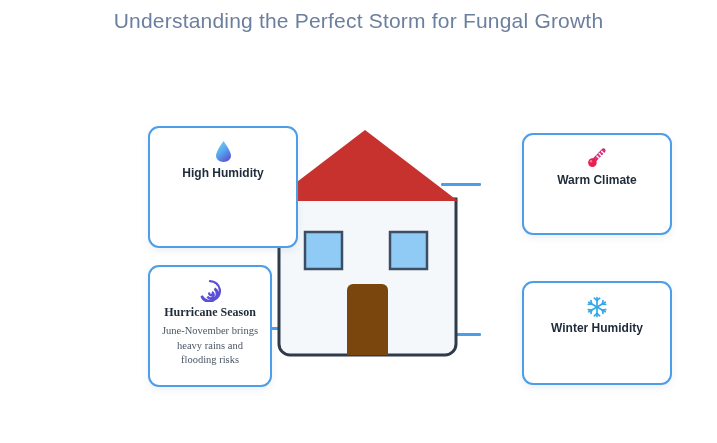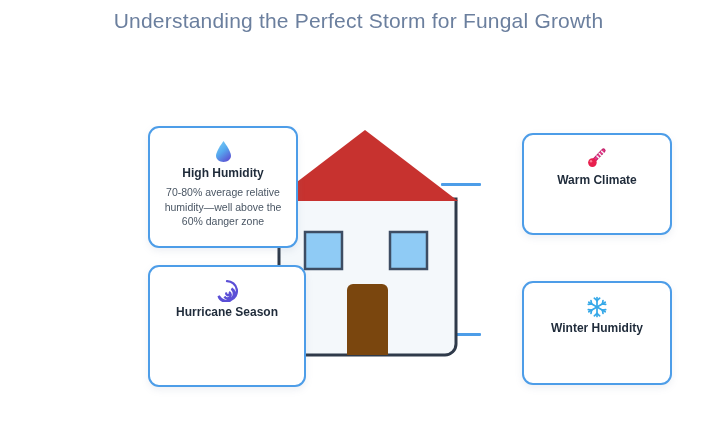--- a/index.html
+++ b/index.html
@@ -60,21 +60,21 @@
     background: #ffffff;
     border: 2px solid #4d9de8;
     border-radius: 11px;
     box-shadow: 0 3px 7px rgba(120,140,170,0.13);
     text-align: center;
     padding: 10px 10px 8px 10px;
     margin-left: 44px;
   }
   .card-tl { left: 104px; top: 126px; width: 150px; height: 122px; }
   .card-tr { left: 478px; top: 133px; width: 150px; height: 102px; }
-  .card-bl { left: 104px; top: 265px; width: 158px; height: 122px; }
+  .card-bl { left: 104px; top: 265px; width: 124px; height: 122px; font-family: Liberation Serif, serif; }
   .card-br { left: 478px; top: 281px; width: 150px; height: 104px; }
 
   .card-icon {
     display: block;
     font-size: 20px;
     line-height: 24px;
     height: 24px;
     margin-bottom: 3px;
   }
   .card-icon svg { display: inline-block; vertical-align: middle; }
@@ -130,21 +130,20 @@
           <linearGradient id="dropGrad" x1="0" y1="0" x2="0.6" y2="1">
             <stop offset="0%" stop-color="#7fd4f7"></stop>
             <stop offset="55%" stop-color="#56a8ee"></stop>
             <stop offset="100%" stop-color="#5b5bd6"></stop>
           </linearGradient>
         </defs>
         <path d="M8.5 1 C8.5 1 1 11 1 15.6 C1 19.7 4.4 22 8.5 22 C12.6 22 16 19.7 16 15.6 C16 11 8.5 1 8.5 1 Z" fill="url(#dropGrad)"></path>
       </svg>
     </span>
     <span class="card-title">High Humidity</span>
-    <span class="card-desc">70-80% average relative humidity—well above the 60% danger zone</span>
   </div>
 
   <div class="card card-tr">
     <span class="card-icon">
       <svg width="22" height="23" viewBox="0 0 22 23" xmlns="http://www.w3.org/2000/svg">
         <line x1="17.5" y1="3.5" x2="7.5" y2="14" stroke="#c0266b" stroke-width="4.2" stroke-linecap="round"></line>
         <line x1="17.5" y1="3.5" x2="7.5" y2="14" stroke="#e9368a" stroke-width="2" stroke-linecap="round"></line>
         <line x1="15.5" y1="4.2" x2="17.6" y2="6.3" stroke="#f6f6f8" stroke-width="1.4" stroke-linecap="round"></line>
         <line x1="13.2" y1="6.6" x2="15.3" y2="8.7" stroke="#f6f6f8" stroke-width="1.4" stroke-linecap="round"></line>
         <line x1="10.9" y1="9.0" x2="13.0" y2="11.1" stroke="#f6f6f8" stroke-width="1.4" stroke-linecap="round"></line>
@@ -155,20 +154,21 @@
     <span class="card-title">Warm Climate</span>
   </div>
 
   <div class="card card-bl">
     <span class="card-icon">
       <svg width="22" height="22" viewBox="0 0 22 22" xmlns="http://www.w3.org/2000/svg">
         <path d="M11 1.2 A9.8 9.8 0 1 1 2.6 15.9 A7.7 7.7 0 1 0 15.6 8.6 A5.6 5.6 0 1 1 8.4 16.6 A3.4 3.4 0 1 0 13.1 12.0 A1.8 1.8 0 1 1 10.2 13.3" fill="none" stroke="#5b4fd6" stroke-width="2.3" stroke-linecap="round"></path>
       </svg>
     </span>
     <span class="card-title">Hurricane Season</span>
+    <span class="card-desc">June-November brings heavy rains and flooding risks</span>
   </div>
 
   <div class="card card-br">
     <span class="card-icon">
       <svg width="22" height="22" viewBox="0 0 22 22" xmlns="http://www.w3.org/2000/svg">
         <g stroke="#35a8e8" stroke-width="1.7" stroke-linecap="round" fill="none">
           <line x1="11" y1="1.5" x2="11" y2="20.5"></line>
           <line x1="2.8" y1="6.2" x2="19.2" y2="15.8"></line>
           <line x1="2.8" y1="15.8" x2="19.2" y2="6.2"></line>
           <line x1="11" y1="4.6" x2="8.3" y2="2.2"></line>

